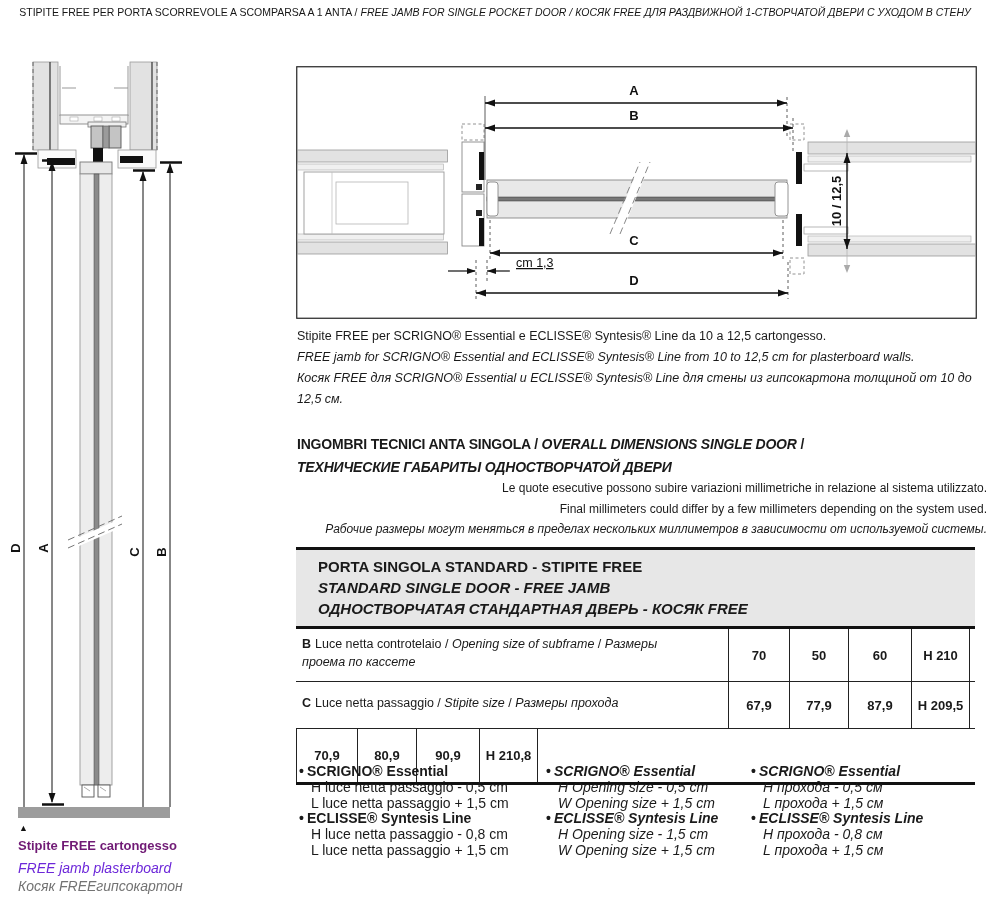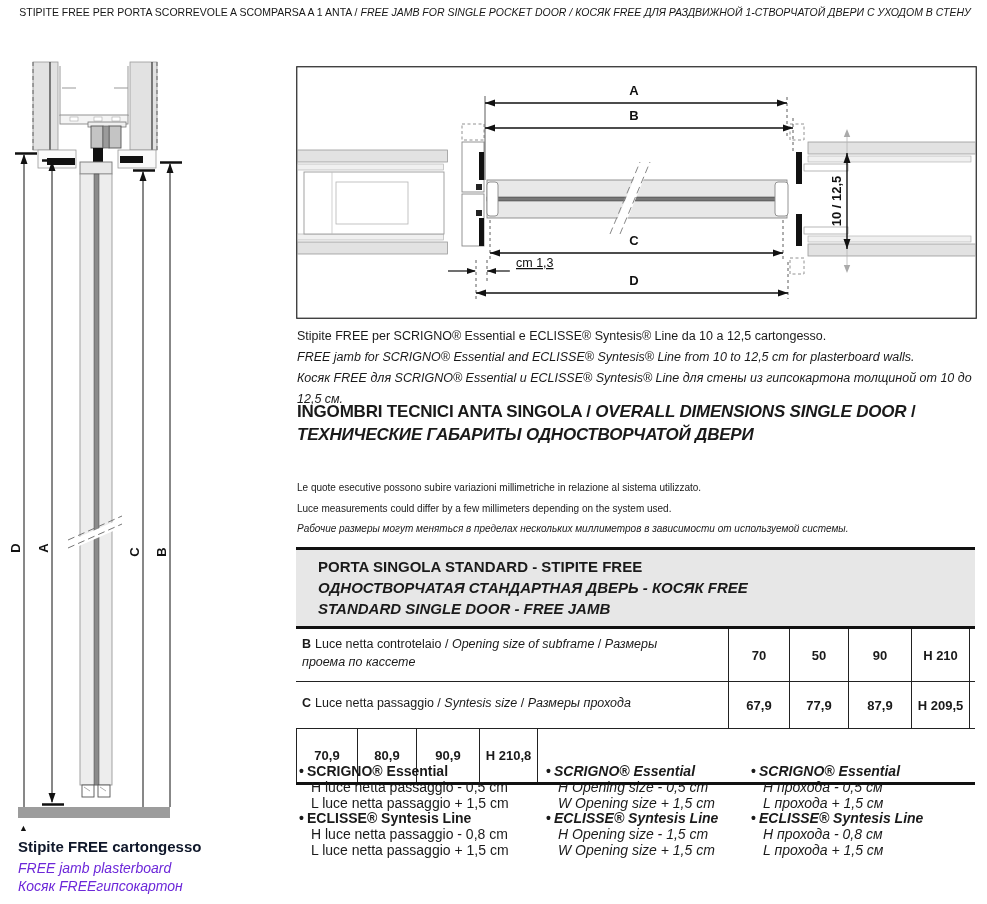--- a/index.html
+++ b/index.html
@@ -10,25 +10,25 @@
   
   #top-header{left:10px;top:6px;width:970px;font-size:10.5px;letter-spacing:0;color:#161616;white-space:nowrap;text-align:center;}
   #top-header .it{font-style:normal}
   #top-header .em{font-style:italic}
 
   
   #caption{left:297px;top:326px;width:680px;font-size:12.5px;line-height:21px;}
   #caption .em{font-style:italic}
 
   
-  #heading{left:297px;top:400px;width:690px;font-size:17px;font-weight:bold;line-height:23px;letter-spacing:-0.2px;}
+  #heading{left:297px;top:433px;width:690px;font-size:14px;font-weight:bold;line-height:23px;letter-spacing:-0.2px;}
   #heading .em{font-style:italic}
 
   
-  #notes{left:297px;top:478px;width:690px;font-size:10px;line-height:20.5px;}
+  #notes{left:297px;top:478px;width:690px;font-size:12px;line-height:20.5px;text-align:right;}
   #notes .em{font-style:italic}
 
   
   #table-wrap{left:296px;top:547px;width:679px;}
   #band{background:#e7e7e7;border-top:3.5px solid #111;border-bottom:3.5px solid #111;
         padding:6px 0 7px 22px;font-size:15px;font-weight:bold;line-height:21px;}
   #band .em{font-style:italic}
   .trow{display:flex;border-bottom:1.5px solid #222;}
   .trow:last-child{border-bottom:3.5px solid #111;}
   .tdesc{width:432px;box-sizing:border-box;padding:0 48px 4px 6px;display:flex;align-items:center;
@@ -44,23 +44,23 @@
   .fncol{top:764px;width:245px;font-size:14px;line-height:15.8px;}
   #fn-it{left:299px}
   #fn-en{left:546px;font-style:italic}
   #fn-ru{left:751px;font-style:italic}
   .fn-title{font-weight:bold;}
   .fn-line{padding-left:12px;}
   .blt{display:inline-block;width:8px;font-style:normal;}
 
   
   #floor-marker{left:19px;top:823px;font-size:9px;color:#111;}
-  #footer1{left:18px;top:838px;font-size:15px;font-weight:bold;color:#0f172a;}
+  #footer1{left:18px;top:838px;font-size:13px;font-weight:bold;color:#701a75;}
   #footer2{left:18px;top:860px;font-size:14px;font-style:italic;color:#6d28d9;}
-  #footer3{left:18px;top:878px;font-size:14px;font-style:italic;color:#6d28d9;}
+  #footer3{left:18px;top:878px;font-size:14px;font-style:italic;color:#737373;}
 
   svg text{font-family:"Liberation Sans", sans-serif;}
   .dimlbl{font-size:13px;font-weight:bold;fill:#111;}
 </style>
 </head>
 <body>
 
 <div id="page">
 
   <div class="abs" id="top-header">
@@ -222,44 +222,44 @@
     <div class="em">Косяк FREE для SCRIGNO® Essential и ECLISSE® Syntesis® Line для стены из гипсокартона толщиной от 10 до 12,5 см.</div>
   </div>
 
   <div class="abs" id="heading">
     <span>INGOMBRI TECNICI ANTA SINGOLA</span><span> / </span><span class="em">OVERALL DIMENSIONS SINGLE DOOR</span><span> /</span><br>
     <span class="em">ТЕХНИЧЕСКИЕ ГАБАРИТЫ ОДНОСТВОРЧАТОЙ ДВЕРИ</span>
   </div>
 
   <div class="abs" id="notes">
     <div>Le quote esecutive possono subire variazioni millimetriche in relazione al sistema utilizzato.</div>
-    <div>Luce measurements could differ by a few millimeters depending on the system used.</div>
+    <div>Final millimeters could differ by a few millimeters depending on the system used.</div>
     <div class="em">Рабочие размеры могут меняться в пределах нескольких миллиметров в зависимости от используемой системы.</div>
   </div>
 
   <div class="abs" id="table-wrap">
     <div id="band">
       <div>PORTA SINGOLA STANDARD - STIPITE FREE</div>
+      <div class="em">STANDARD SINGLE DOOR - FREE JAMB</div>
       <div class="em">ОДНОСТВОРЧАТАЯ СТАНДАРТНАЯ ДВЕРЬ - КОСЯК FREE</div>
-      <div class="em">STANDARD SINGLE DOOR - FREE JAMB</div>
     </div>
 
     <div class="trow rB">
       <div class="tdesc">
         <div><span class="ltr">B</span><span>Luce netta controtelaio</span><span> / </span><span class="em">Opening size of subframe</span><span> / </span><span class="em">Размеры проема по кассете</span></div>
       </div>
       <div class="tcell c1">70</div>
       <div class="tcell c2">50</div>
-      <div class="tcell c3">90</div>
+      <div class="tcell c3">60</div>
       <div class="tcell c4">H 210</div>
     </div>
 
     <div class="trow rC">
       <div class="tdesc">
-        <div><span class="ltr">C</span><span>Luce netta passaggio</span><span> / </span><span class="em">Syntesis size</span><span> / </span><span class="em">Размеры прохода</span></div>
+        <div><span class="ltr">C</span><span>Luce netta passaggio</span><span> / </span><span class="em">Stipite size</span><span> / </span><span class="em">Размеры прохода</span></div>
       </div>
       <div class="tcell c1">67,9</div>
       <div class="tcell c2">77,9</div>
       <div class="tcell c3">87,9</div>
       <div class="tcell c4">H 209,5</div>
     </div>
 
     <div class="trow rD">
       <div class="tcell c1">70,9</div>
       <div class="tcell c2">80,9</div>

